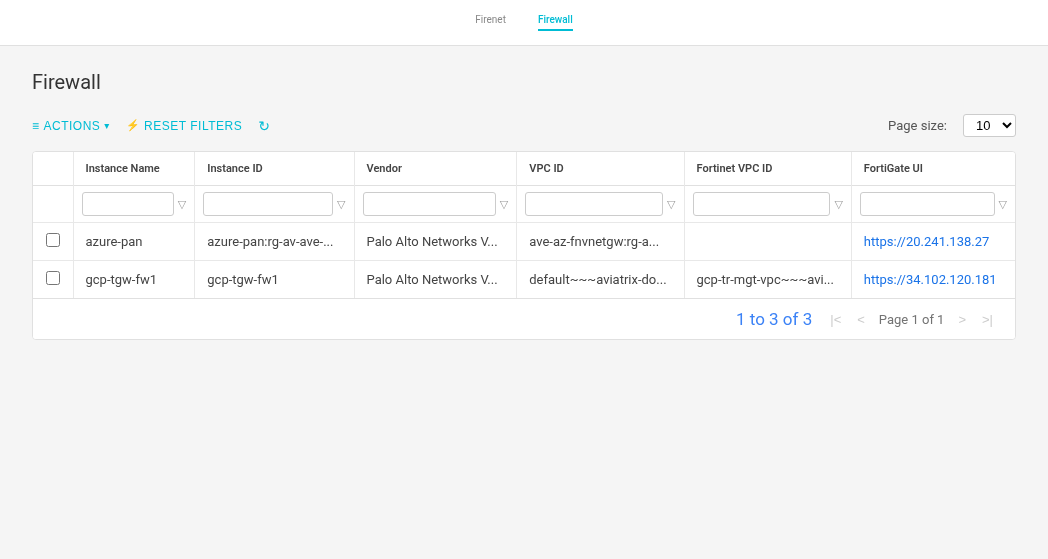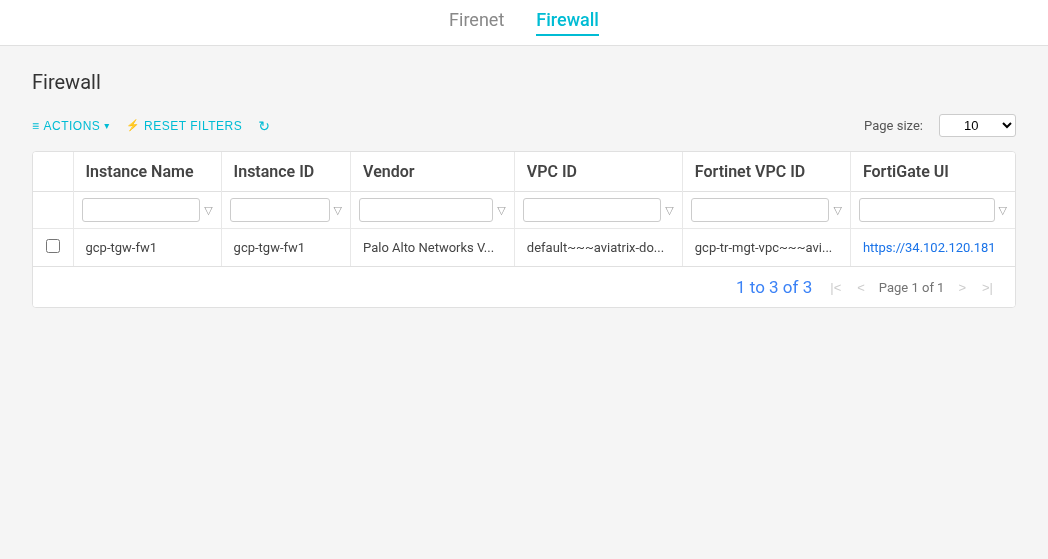--- a/index.html
+++ b/index.html
@@ -16,21 +16,21 @@
     .top-nav {
       background: #fff;
       border-bottom: 1px solid #e0e0e0;
       display: flex;
       justify-content: center;
       align-items: center;
       height: 46px;
       gap: 32px;
     }
     .nav-tab {
-      font-size: 18px;
+      font-size: 10px;
       color: #888;
       cursor: pointer;
       padding-bottom: 4px;
       border-bottom: 2px solid transparent;
       text-decoration: none;
     }
     .nav-tab.active {
       color: #00bcd4;
       border-bottom: 2px solid #00bcd4;
       font-weight: 500;
@@ -95,21 +95,21 @@
     .toolbar-right {
       display: flex;
       align-items: center;
       gap: 16px;
       font-size: 13px;
       color: #555;
     }
     .page-size-select {
       border: 1px solid #ccc;
       border-radius: 3px;
-      padding: 2px 20px;
+      padding: 2px 8px;
       font-size: 13px;
       background: #fff;
       cursor: pointer;
     }
 
     
     .table-wrapper {
       border: 1px solid #e0e0e0;
       border-radius: 4px;
       background: #fff;
@@ -119,21 +119,21 @@
       width: 100%;
       border-collapse: collapse;
     }
     thead tr {
       border-bottom: 1px solid #e0e0e0;
     }
     thead th {
       padding: 10px 12px;
       text-align: left;
       font-weight: 600;
-      font-size: 16px;
+      font-size: 11px;
       color: #444;
       background: #fff;
       border-right: 1px solid #e8e8e8;
       white-space: nowrap;
     }
     thead th:first-child {
       width: 40px;
     }
     thead th:last-child {
       border-right: none;
@@ -340,20 +340,33 @@
             </div>
           </td>
           <td>
             <div class="filter-cell">
               <input class="filter-input" type="text" style="">
               <span class="filter-icon">▽</span>
             </div>
           </td>
         </tr>
 
+        <tr>
+          <td>
+            <input type="checkbox" style="">
+          </td>
+          <td>azure-pan</td>
+          <td>azure-pan:rg-av-ave-...</td>
+          <td>Palo Alto Networks V...</td>
+          <td>ave-az-fnvnetgw:rg-a...</td>
+          <td></td>
+          <td>
+            <a class="link-cell">https://20.241.138.27</a>
+          </td>
+        </tr>
 
 
         <tr>
           <td>
             <input type="checkbox" style="">
           </td>
           <td>gcp-tgw-fw1</td>
           <td>gcp-tgw-fw1</td>
           <td>Palo Alto Networks V...</td>
           <td>default~~~aviatrix-do...</td>

